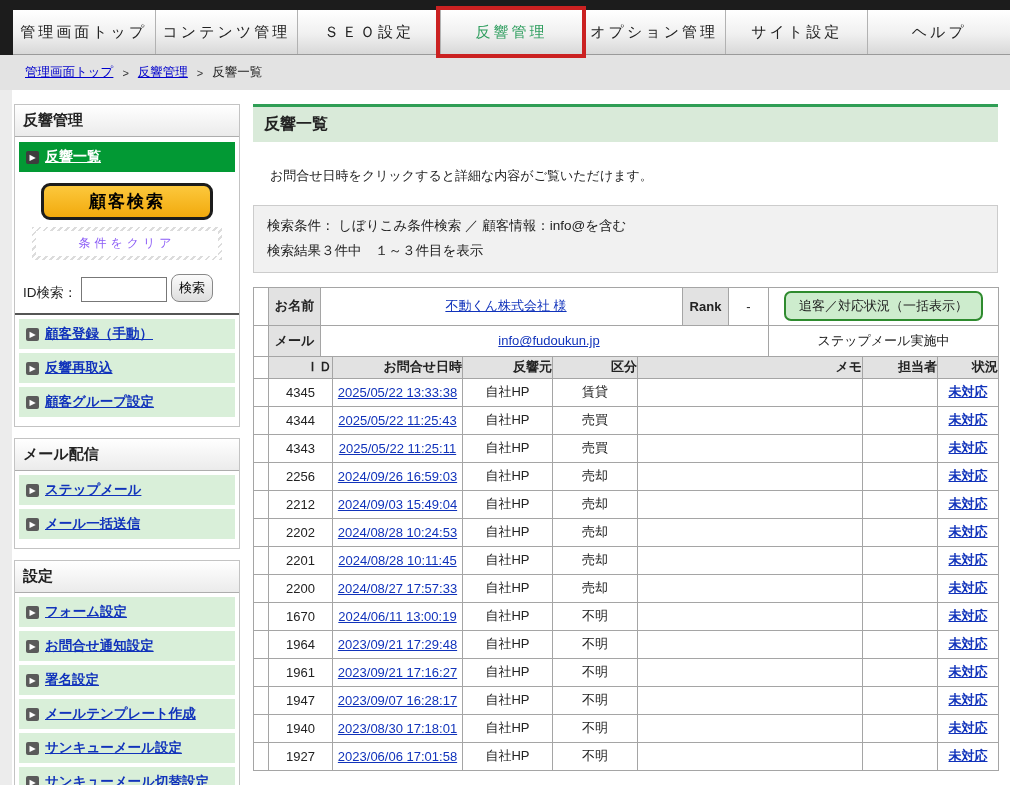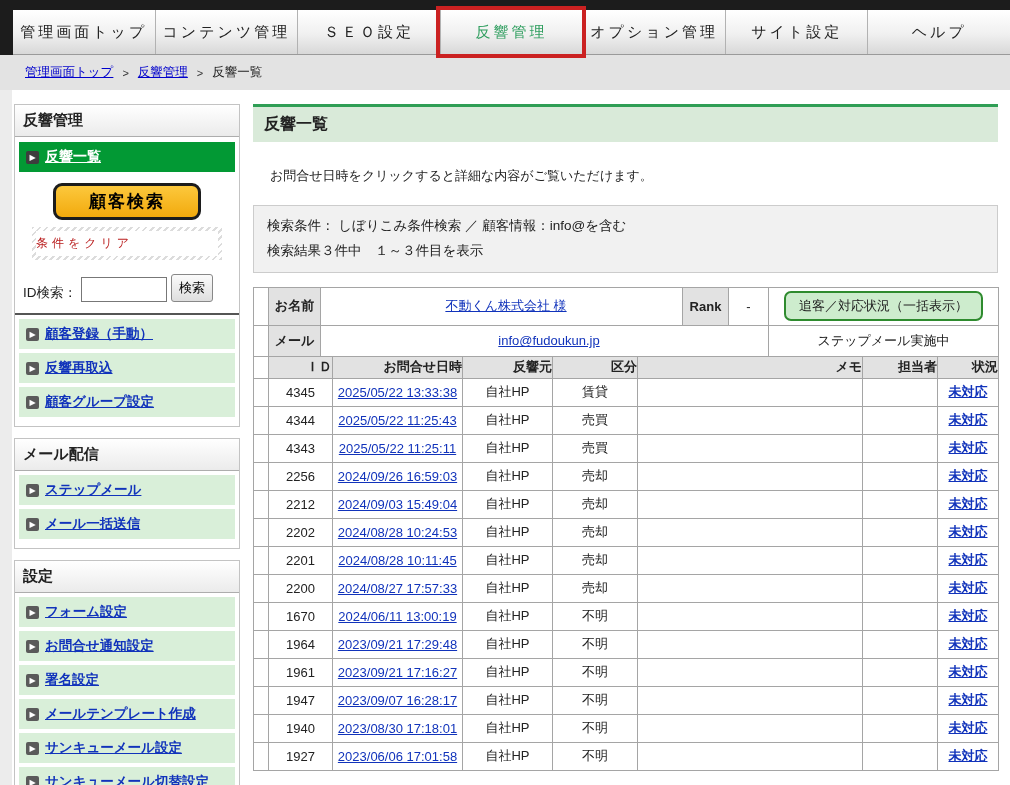--- a/index.html
+++ b/index.html
@@ -29,30 +29,30 @@
   .sidebar { width:226px; flex:none; }
   .main { flex:1; min-width:0; }
 
   
   .side-box { border:1px solid #c3c3c3; background:#fff; margin-bottom:11px; padding-bottom:5px; }
   .side-head { font-weight:bold; font-size:15px; padding:6px 8px; background:linear-gradient(#ffffff,#ebebeb); border-bottom:1px solid #adadad; }
   .icon-sq { width:13px; height:13px; background:#5a5a5a; border-radius:2px; color:#fff; font-size:8px; line-height:13px; text-align:center; flex:none; display:inline-block; }
   .side-active { margin:5px 4px 4px; background:#029934; padding:6px 7px; display:flex; align-items:center; gap:6px; cursor:pointer; }
   .side-active a { color:#fff; font-weight:bold; font-size:14px; text-decoration:underline; }
   .side-active .icon-sq { background:#3d3d3d; }
-  .kokyaku-btn { display:block; margin:11px auto 7px; width:148px; height:37px;
+  .kokyaku-btn { display:block; margin:11px auto 7px; width:172px; height:37px;
     background:linear-gradient(#fcc83d,#f2aa0d); border:3px solid #1c1c1c; border-radius:9px;
     font-weight:bold; font-size:17px; letter-spacing:2px; font-family:inherit; cursor:pointer; }
   .clear-btn { width:190px; margin:4px auto 6px; padding:4px; cursor:pointer;
     background:repeating-linear-gradient(135deg,#dcdcdc 0 2px,#ffffff 2px 5px); }
-  .clear-btn-inner { background:#fff; font-size:12px; letter-spacing:4px; padding:4px 0; color:#b91c1c; }
+  .clear-btn-inner { background:#fff; text-align:center; font-size:12px; letter-spacing:4px; padding:4px 0; color:#8b5cf6; }
   .id-search { display:flex; align-items:flex-end; gap:4px; padding:8px 6px 11px 8px; font-size:13.5px; }
   .id-search input { width:86px; height:25px; border:1px solid #777; font-size:13px; padding:0 3px; }
   .id-search button { padding:4px 7px; font-size:13px; background:linear-gradient(#fbfbfb,#dedede);
-    border:1px solid #888; border-radius:3px; font-family:inherit; cursor:pointer; }
+    border:1px solid #888; border-radius:8px; font-family:inherit; cursor:pointer; }
   .side-links { padding:4px; display:flex; flex-direction:column; gap:4px; }
   .side-links.first { border-top:2px solid #555; margin-top:0; }
   .side-link { background:#d9efd9; padding:6px 7px; display:flex; align-items:center; gap:6px; cursor:pointer; }
   .side-link a { color:#1133bb; font-weight:bold; font-size:13.5px; text-decoration:underline; }
 
   
   .main-title { background:#d9ead9; border-top:3px solid #2f9e55; font-weight:bold; font-size:16px; padding:7px 11px; }
   .desc { font-size:13px; margin:25px 0 20px 17px; }
   .search-box { background:#f1f1f1; border:1px solid #ccc; padding:8px 13px; font-size:13.5px; line-height:1.85; margin-bottom:14px; }
 

